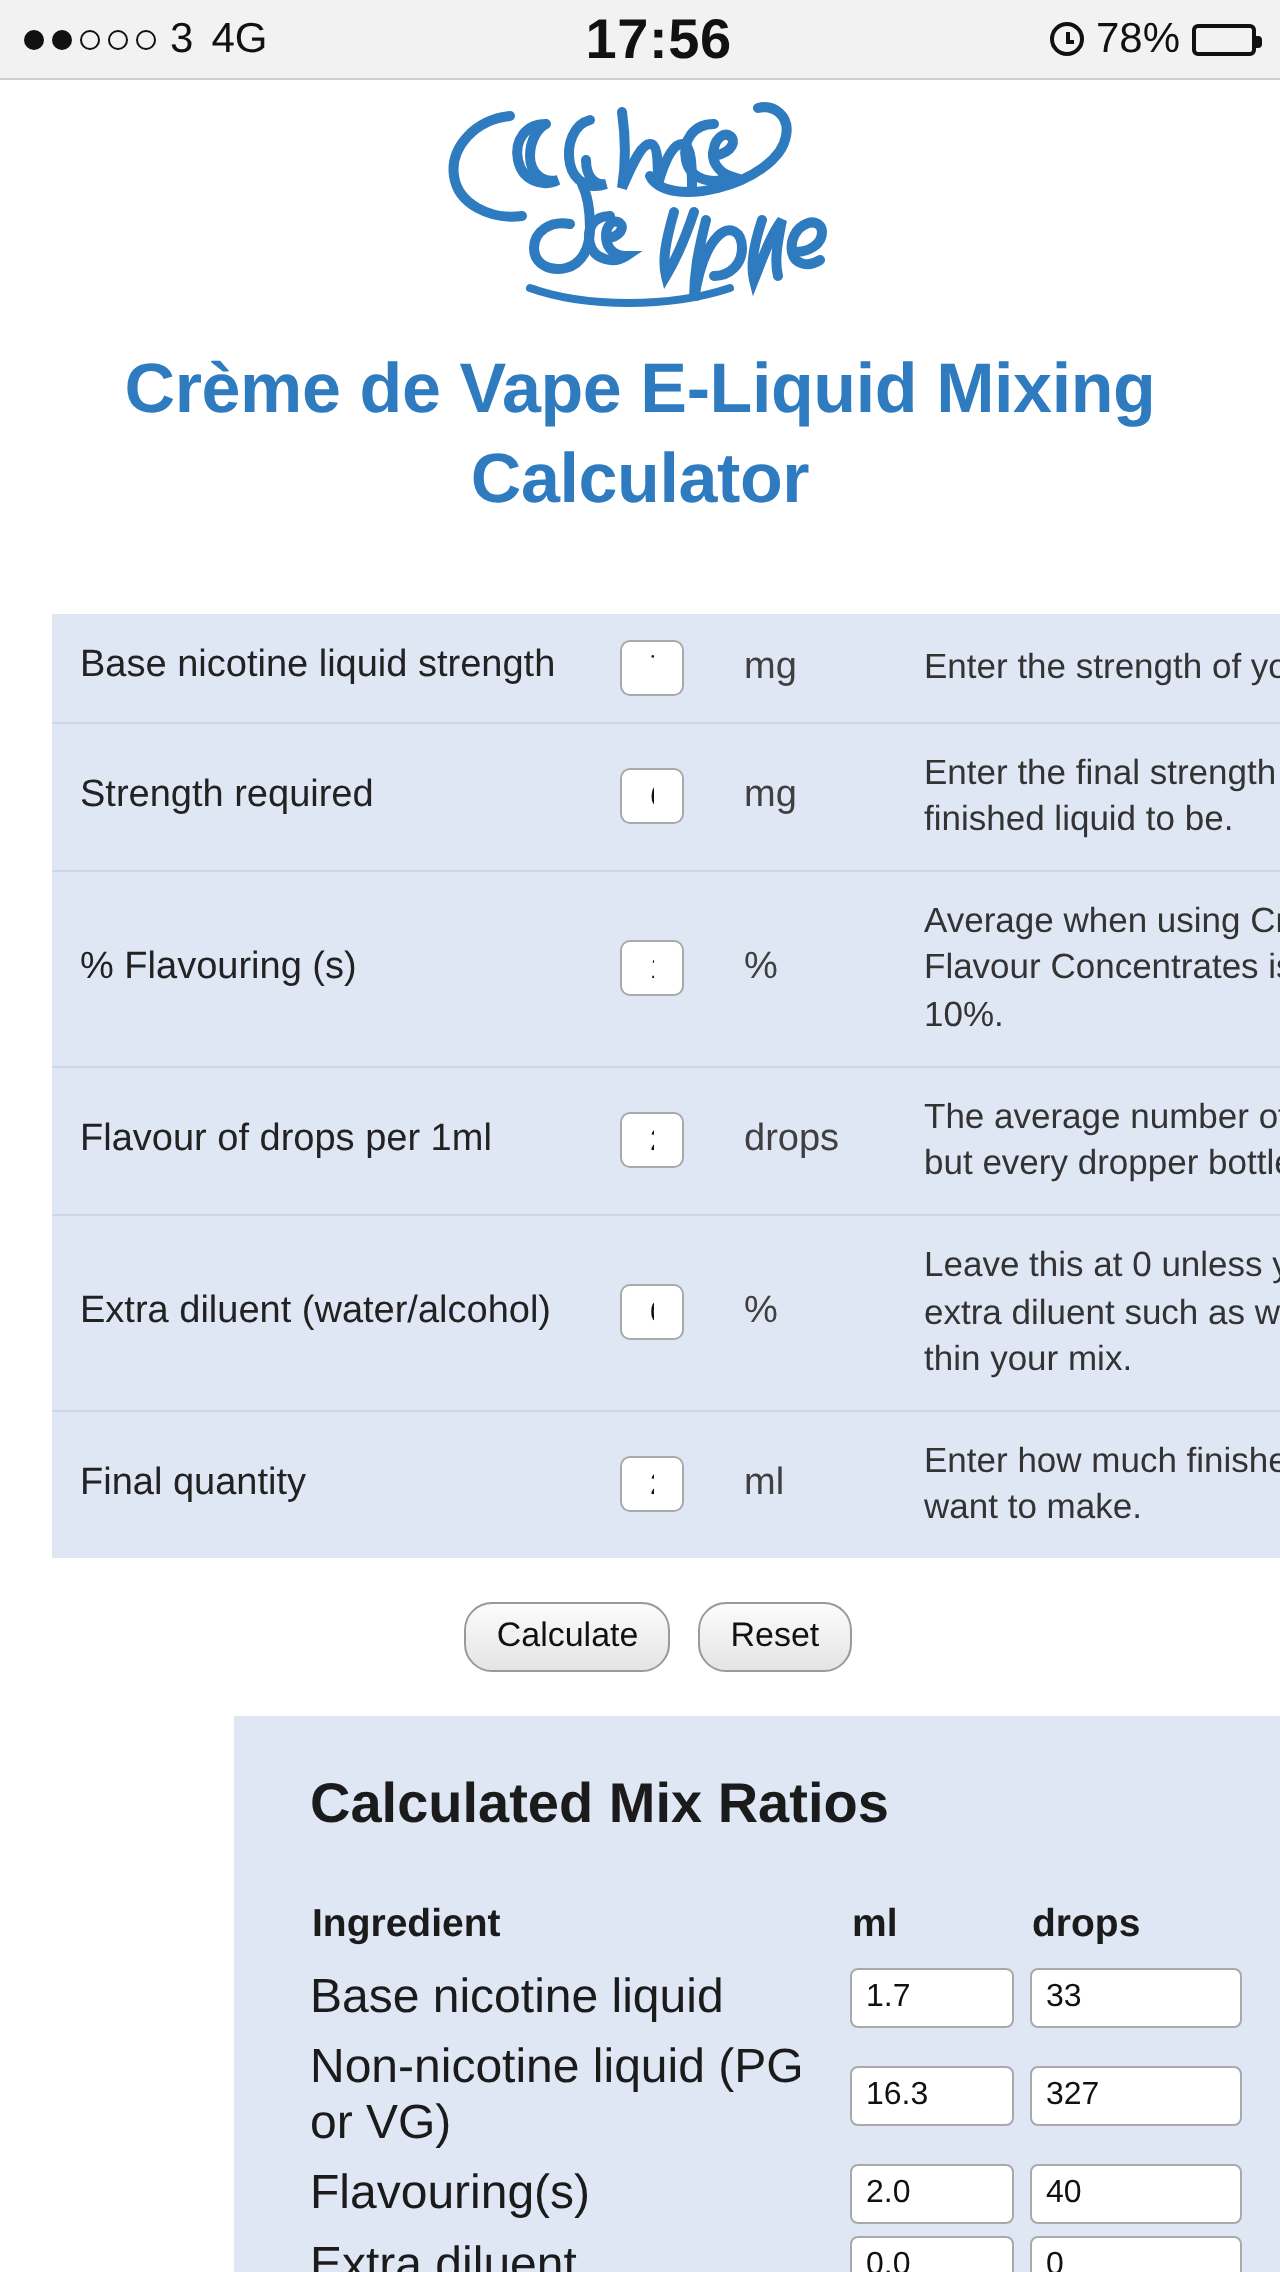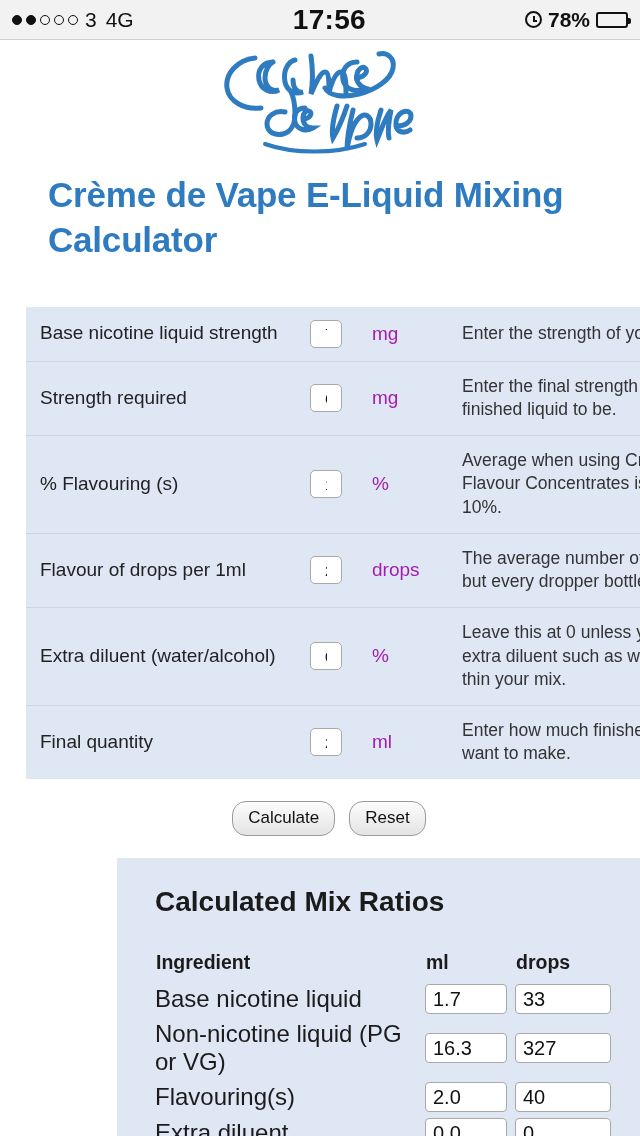--- a/index.html
+++ b/index.html
@@ -55,21 +55,21 @@
     font-size: 28px;
     font-weight: bold;
     letter-spacing: 0.3px;
   }
   .status-right {
     flex: 0 0 auto;
     display: flex;
     align-items: center;
     gap: 6px;
     font-size: 21px;
-    font-weight: bold;
+    font-weight: normal;
   }
   .alarm-icon {
     width: 17px; height: 17px;
     border: 2px solid #111;
     border-radius: 50%;
     position: relative;
     box-sizing: border-box;
   }
   .alarm-icon:before {
     content: "";
@@ -124,21 +124,21 @@
   .logo {
     width: 215px;
     height: 125px;
     margin-left: -4px;
   }
 
   .title {
     color: #2f7bc0;
     font-size: 35px;
     font-weight: bold;
-    text-align: left;
+    text-align: center;
     line-height: 1.28;
     padding: 8px 48px 0 48px;
     box-sizing: border-box;
     letter-spacing: -0.2px;
   }
 
   
   .input-table {
     margin-top: 44px;
     margin-left: 26px;
@@ -151,21 +151,21 @@
   }
   .input-table td {
     padding: 13px 10px;
     vertical-align: middle;
     border-bottom: 1px solid #ccd6ea;
     margin-top: 20px;
   }
   .input-table tr:last-child td { border-bottom: none; }
   .col-label  { width: 240px; padding-left: 14px !important; line-height: 1.3; }
   .col-input  { width: 52px; text-align: center; }
-  .col-unit   { width: 72px; color: #a21caf; }
+  .col-unit   { width: 72px; color: #404040; }
   .col-help   { color: #333; font-size: 17.5px; line-height: 1.35; padding-left: 8px !important;}
 
   .cell-input {
     width: 32px;
     height: 28px;
     border: 1px solid #a9a9a9;
     border-radius: 5px;
     background: #fff;
     font-size: 15px;
     font-family: "Liberation Sans", sans-serif;
@@ -226,27 +226,27 @@
   .th-ml  { width: 88px; }
   .th-dr  { width: 100px; }
   .results td { padding: 0; }
   .res-name { font-size: 24px; }
   .res-input {
     width: 82px;
     height: 30px;
     border: 1px solid #a9a9a9;
     border-radius: 4px;
     background: #fff;
-    font-size: 20px;
+    font-size: 16px;
     font-family: "Liberation Sans", sans-serif;
     color: #111;
     padding: 0 7px;
     box-sizing: border-box;
   }
-  .res-input.wide { width: 96px; }
+  .res-input.wide { width: 106px; }
 </style>
 </head>
 <body>
 
 <div class="status-bar">
   <div class="status-left">
     <div class="dots">
       <span class="dot filled"></span>
       <span class="dot filled"></span>
       <span class="dot"></span>

